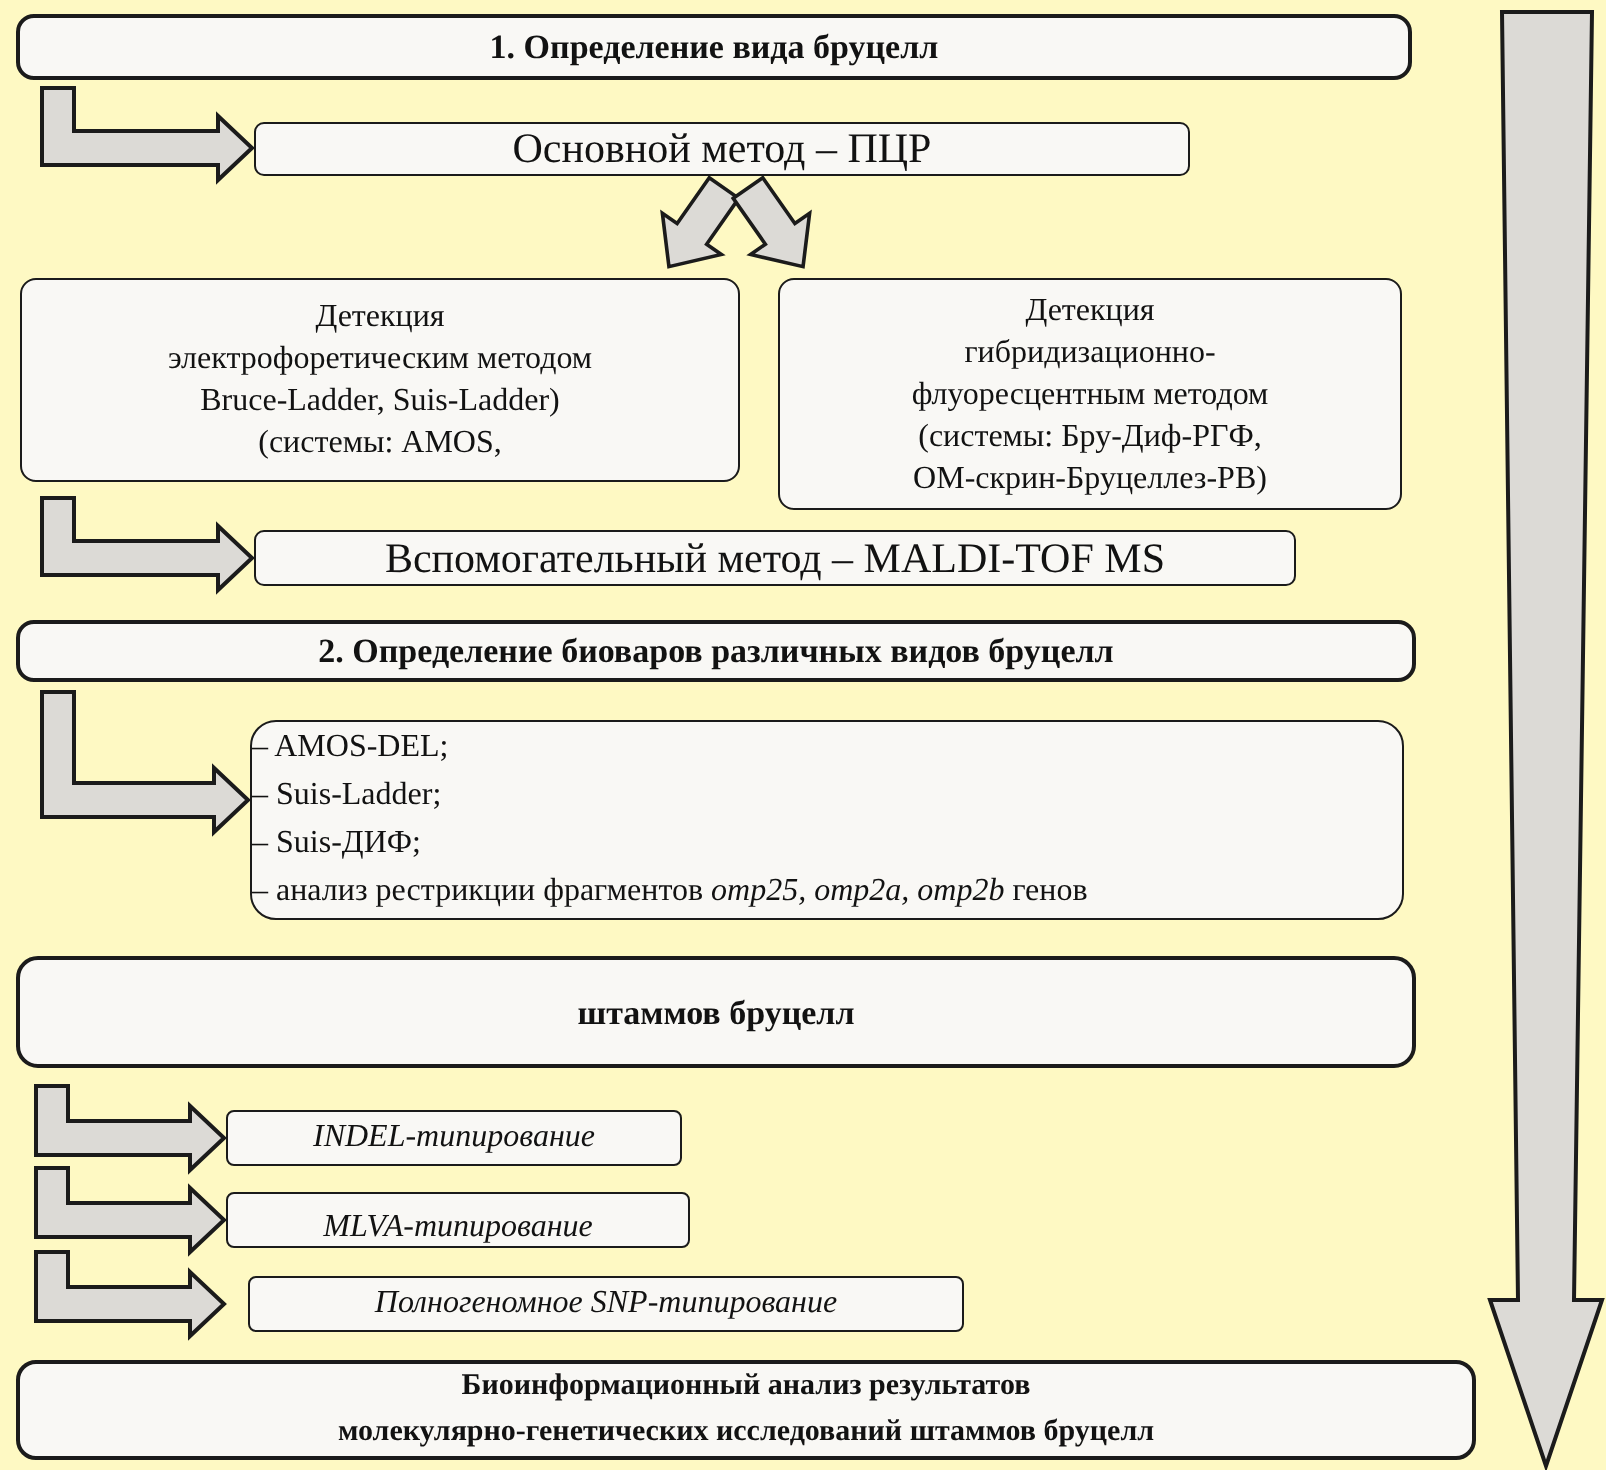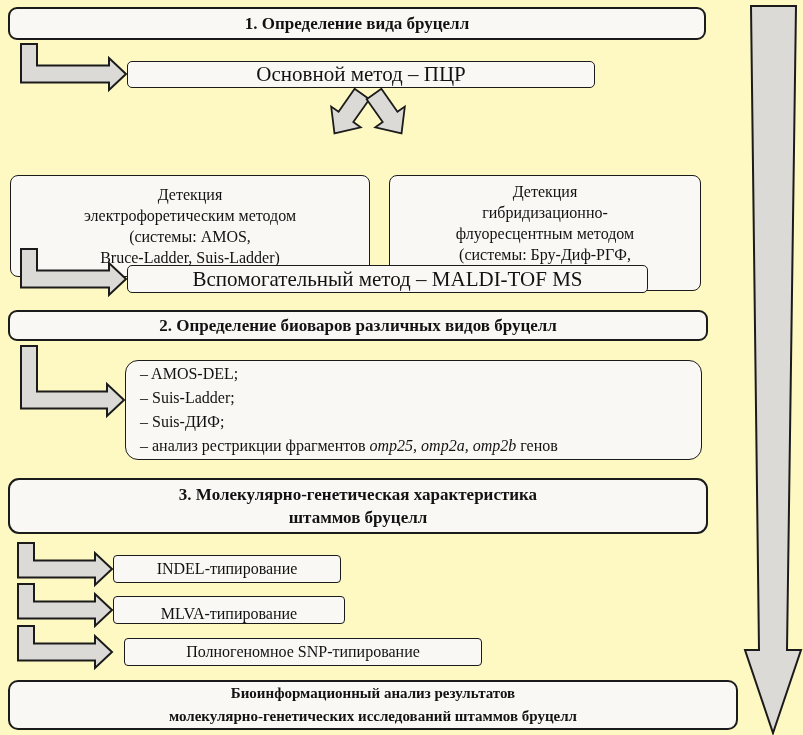--- a/index.html
+++ b/index.html
@@ -12,26 +12,26 @@
   }
   .box {
     position:absolute; background:#f9f8f5;
     border:1.5px solid #1b1b1b;
     display:flex; flex-direction:column;
     align-items:center; justify-content:center;
     text-align:center;
   }
   .hdr { font-weight:bold; font-size:17px; border-width:2px; border-radius:9px; line-height:23px; }
   .sm  { font-size:21px; border-radius:5px; }
-  .det { font-size:16px; border-radius:8px; line-height:21px;margin-top:36px; }
+  .det { font-size:16px; border-radius:8px; line-height:21px; }
   .list-box {
     font-size:16px; border-radius:13px; line-height:24px;
-    align-items:flex-start; text-align:left; padding-left:14px;
+    align-items:flex-start; text-align:left; 
   }
-  .typ { font-size:16px; border-radius:4px; }
+  .typ { font-size:16px; border-radius:4px;font-style:italic; }
   .line { display:block; }
   .lline { display:block; }
   .it { font-style:italic; }
   .arrow-svg { position:absolute; overflow:visible; }
   .arrow-shape { fill:#dcdad6; stroke:#1b1b1b; stroke-width:2; }
   .arrow-shape-thin { fill:#dcdad6; stroke:#1b1b1b; stroke-width:1.8; }
 </style>
 </head>
 <body>
 
@@ -50,22 +50,22 @@
   </div>
 
   <svg class="arrow-svg" style="left:320px;top:90px;" width="110" height="55">
     <path class="arrow-shape-thin" transform="translate(42,4) rotate(35)" d="M-9,0 L9,0 L9,28 L18,28 L0,48 L-18,28 L-9,28 Z"></path>
     <path class="arrow-shape-thin" transform="translate(54,4) rotate(-35)" d="M-9,0 L9,0 L9,28 L18,28 L0,48 L-18,28 L-9,28 Z"></path>
   </svg>
 
   <div class="box det" style="left:10px;top:139px;width:360px;height:102px;">
     <span class="line">Детекция</span>
     <span class="line">электрофоретическим методом</span>
+    <span class="line">Bruce-Ladder, Suis-Ladder)</span>
     <span class="line">(системы: AMOS,</span>
-    <span class="line">Bruce-Ladder, Suis-Ladder)</span>
   </div>
 
   <div class="box det" style="left:389px;top:139px;width:312px;height:116px;">
     <span class="line">Детекция</span>
     <span class="line">гибридизационно-</span>
     <span class="line">флуоресцентным методом</span>
     <span class="line">(системы: Бру-Диф-РГФ,</span>
     <span class="line">ОМ-скрин-Бруцеллез-РВ)</span>
   </div>
 
@@ -86,21 +86,20 @@
   </svg>
 
   <div class="box list-box" style="left:125px;top:360px;width:577px;height:100px;">
     <span class="lline">– AMOS-DEL;</span>
     <span class="lline">– Suis-Ladder;</span>
     <span class="lline">– Suis-ДИФ;</span>
     <span class="lline"><span>– анализ рестрикции фрагментов </span><span class="it">omp25, omp2a, omp2b</span><span> генов</span></span>
   </div>
 
   <div class="box hdr" style="left:8px;top:478px;width:700px;height:56px;border-radius:11px;">
-    <span class="line">3. Молекулярно-генетическая характеристика</span>
     <span class="line">штаммов бруцелл</span>
   </div>
 
   <svg class="arrow-svg" style="left:17px;top:542px;" width="96" height="44">
     <path class="arrow-shape" d="M1,1 L17,1 L17,18.5 L78,18.5 L78,11 L95,27 L78,43 L78,35.5 L1,35.5 Z"></path>
   </svg>
   <div class="box typ" style="left:113px;top:555px;width:228px;height:28px;">
     <span>INDEL-типирование</span>
   </div>
 

